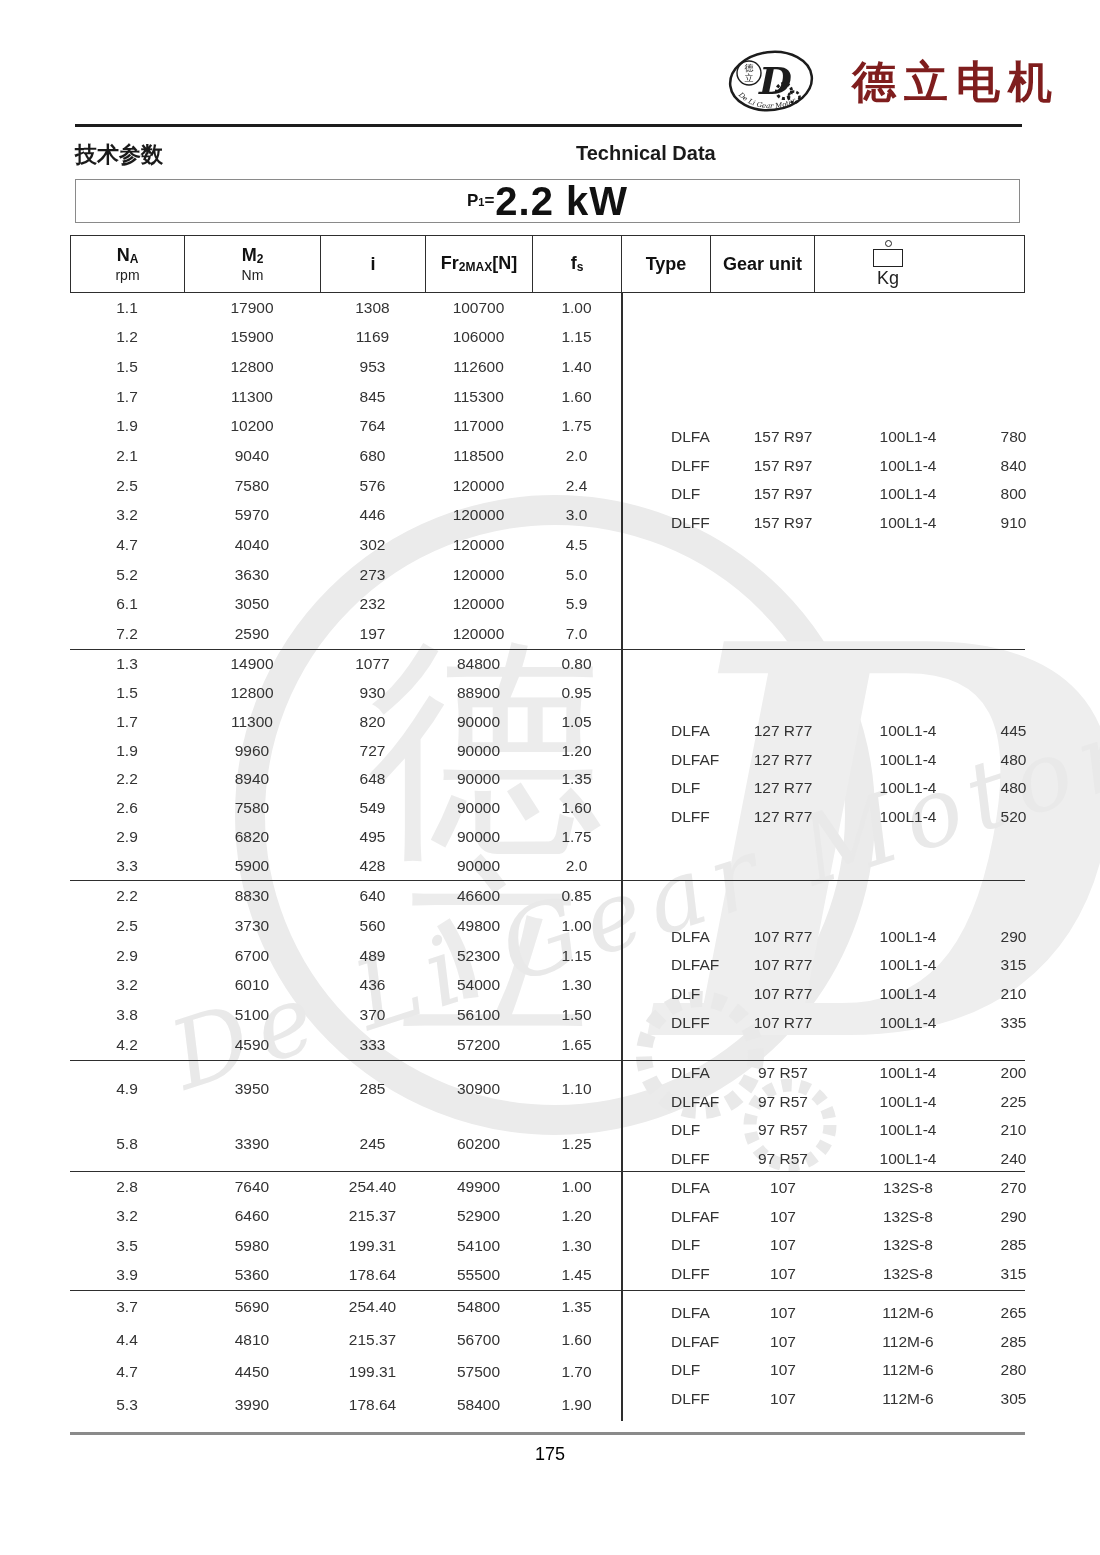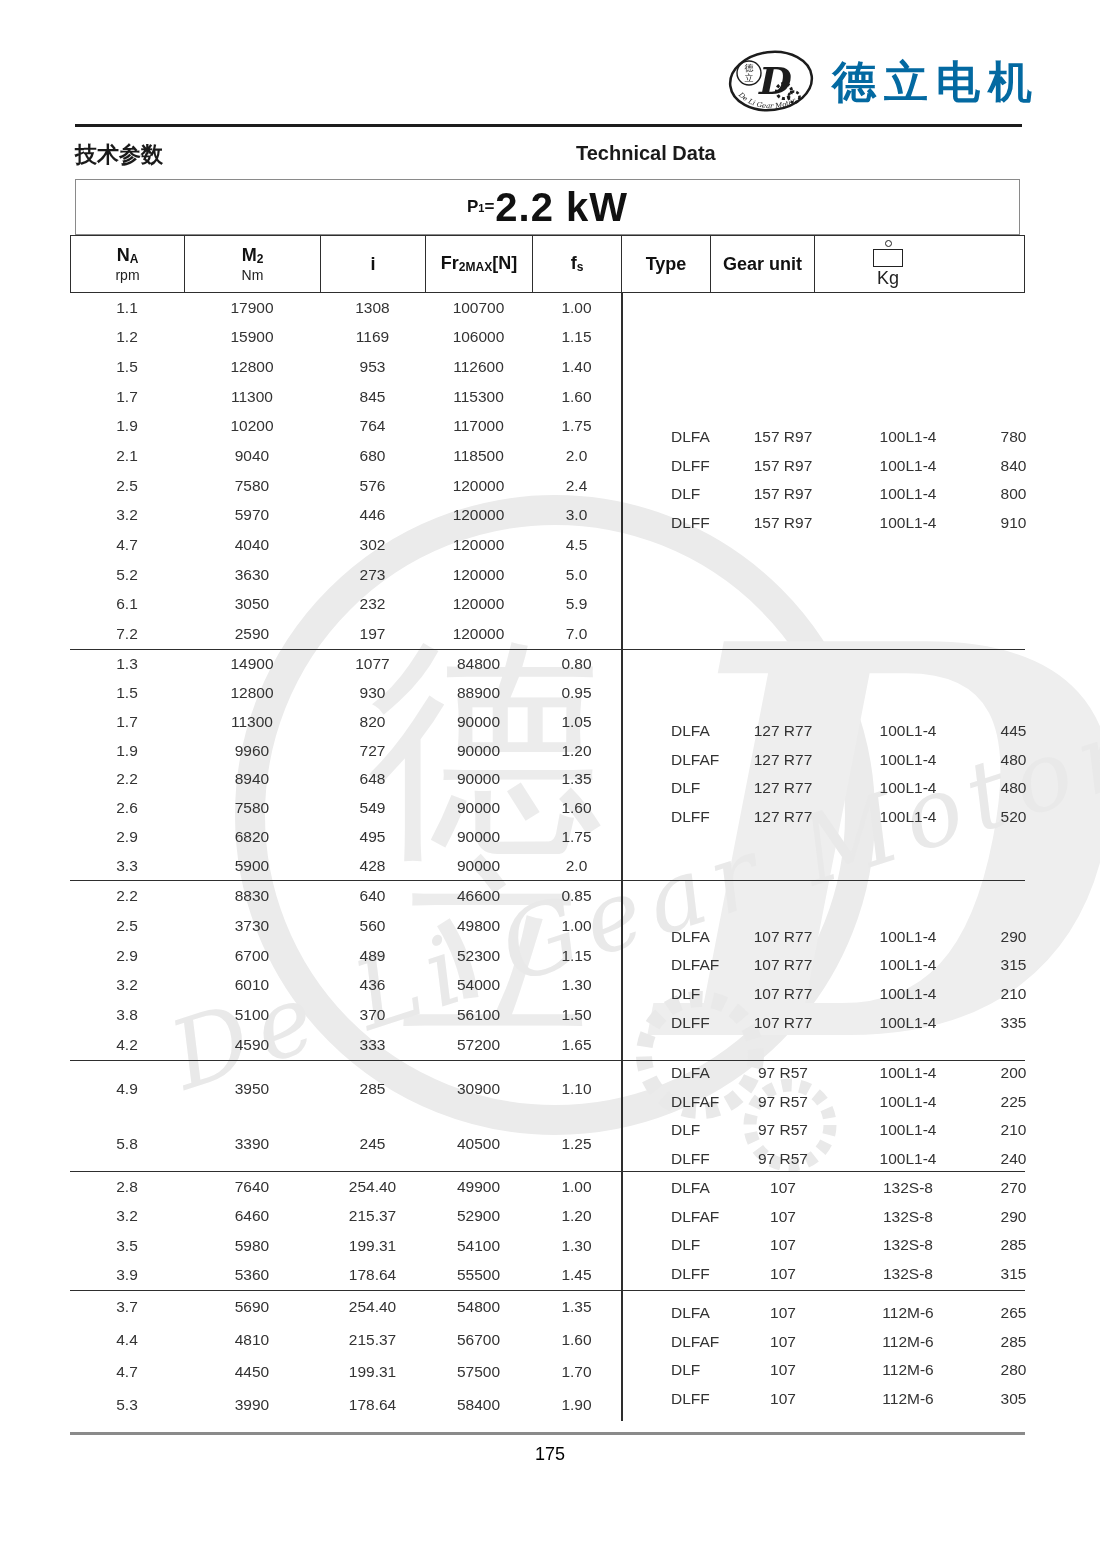--- a/index.html
+++ b/index.html
@@ -4,30 +4,30 @@
 <style>
   html,body{margin:0;padding:0;background:#fff;}
   .page{position:relative;width:1100px;height:1555px;background:#ffffff;overflow:hidden;
         font-family:"Liberation Sans",sans-serif;color:#222;}
 
   
   .watermark{position:absolute;left:0;top:0;z-index:0;}
 
   
   .logo{position:absolute;left:726px;top:46px;display:flex;align-items:center;gap:16px;z-index:2;}
-  .logo-cn{font-family:"DejaVu Serif",serif;font-size:44px;font-weight:bold;color:#0369a1;
-           letter-spacing:8px;white-space:nowrap;line-height:1;}
+  .logo-cn{font-family:"DejaVu Serif",serif;font-size:44px;font-weight:bold;color:#7f1d1d;
+           letter-spacing:8px;white-space:nowrap;line-height:1;margin-left:20px;}
 
   .top-rule{position:absolute;left:75px;top:124px;width:947px;height:3px;background:#1c1c1c;z-index:2;}
 
   .title-cn{position:absolute;left:75px;top:140px;font-size:22px;font-weight:bold;color:#1a1a1a;z-index:2;}
   .title-en{position:absolute;left:576px;top:142px;font-size:20px;font-weight:bold;color:#1a1a1a;z-index:2;}
 
   
-  .power-box{position:absolute;left:75px;top:179px;width:945px;height:56px;border:1px solid #8a8a8a;
+  .power-box{position:absolute;left:75px;top:179px;width:945px;height:44px;border:1px solid #8a8a8a;
              display:flex;align-items:center;justify-content:center;z-index:2;box-sizing:border-box;}
   .p-prefix{font-size:17px;font-weight:bold;color:#111;}
   .p-prefix .sub{font-size:11px;}
   .p-value{font-size:40px;font-weight:900;color:#111;letter-spacing:1px;margin-left:1px;}
 
   
   .thead{position:absolute;left:70px;top:235px;width:955px;height:58px;z-index:1;box-sizing:border-box;
          border:1.5px solid #2e2e2e;display:grid;
          grid-template-columns:114px 136px 105px 107px 89px 89px 104px 146px auto;}
   .th{border-right:1.4px solid #2e2e2e;display:flex;flex-direction:column;align-items:center;
@@ -338,21 +338,21 @@
         <div class="section bordered" style="top: 768px; height: 111px;">
           <div class="left-grid" style="grid-template-rows: repeat(2, 1fr);">
             <div class="cell">4.9</div>
             <div class="cell">3950</div>
             <div class="cell">285</div>
             <div class="cell">30900</div>
             <div class="cell">1.10</div>
             <div class="cell">5.8</div>
             <div class="cell">3390</div>
             <div class="cell">245</div>
-            <div class="cell">40500</div>
+            <div class="cell">60200</div>
             <div class="cell">1.25</div>
           </div>
           <div class="right-grid">
             <div class="cell type-cell">DLFA</div>
             <div class="cell">97 R57</div>
             <div class="cell">100L1-4</div>
             <div class="cell">200</div>
             <div class="cell type-cell">DLFAF</div>
             <div class="cell">97 R57</div>
             <div class="cell">100L1-4</div>

